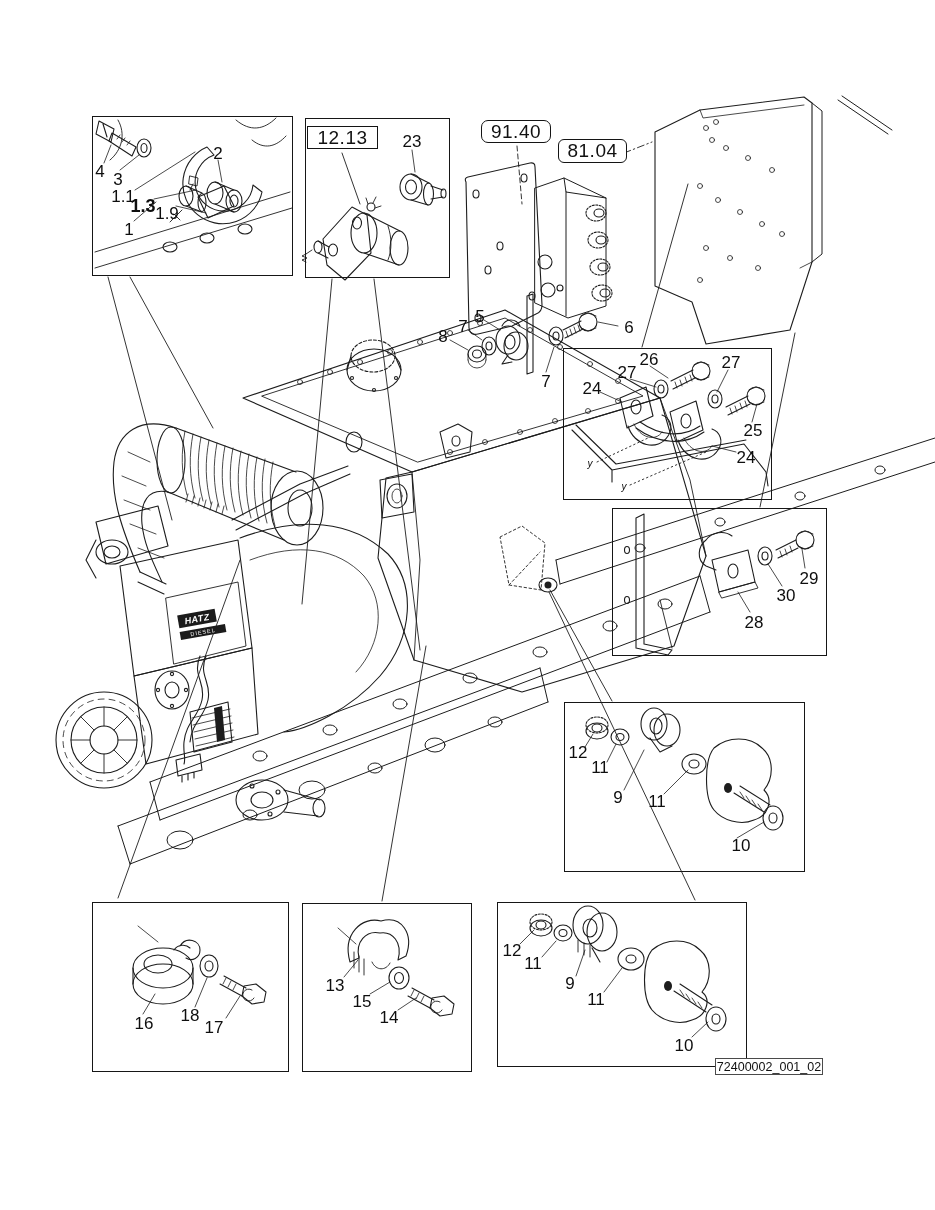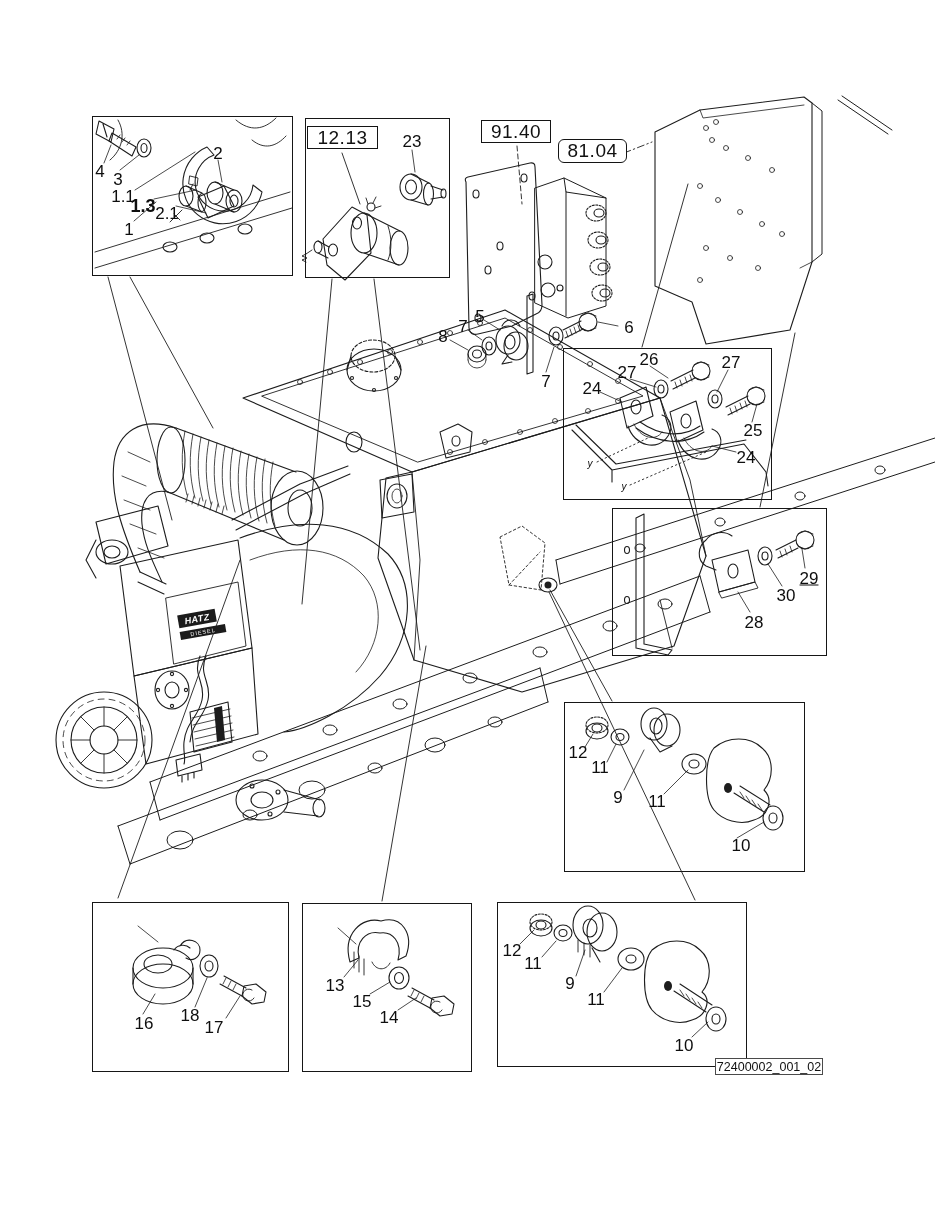--- a/index.html
+++ b/index.html
@@ -385,44 +385,44 @@
       <div class="panel" style="left: 305px; top: 118px; width: 145px; height: 160px;"></div>
       <div class="panel" style="left: 563px; top: 348px; width: 209px; height: 152px;"></div>
       <div class="panel" style="left: 612px; top: 508px; width: 215px; height: 148px;"></div>
       <div class="panel" style="left: 564px; top: 702px; width: 241px; height: 170px;"></div>
       <div class="panel" style="left: 92px; top: 902px; width: 197px; height: 170px;"></div>
       <div class="panel" style="left: 302px; top: 903px; width: 170px; height: 169px;"></div>
       <div class="panel" style="left: 497px; top: 902px; width: 250px; height: 165px;"></div>
     </div>
 <div id="labels-layer">
       <div class="ref-box" style="left: 307px; top: 126px; width: 71px; height: 23px;">12.13</div>
-      <div class="ref-box" style="left: 481px; top: 120px; width: 70px; height: 23px;">91.40</div>
+      <div class="ref-box" style="left: 481px; top: 120px; width: 70px; height: 23px; border-radius: 7px;">91.40</div>
       <div class="ref-box" style="left: 558px; top: 139px; width: 69px; height: 24px; border-radius: 6px;">81.04</div>
       <span class="callout" style="left: 100px; top: 171px;">4</span>
       <span class="callout" style="left: 118px; top: 179px;">3</span>
       <span class="callout" style="left: 218px; top: 153px;">2</span>
       <span class="callout" style="left: 123px; top: 196px;">1.1</span>
       <span class="callout b" style="left: 143px; top: 206px;">1.3</span>
-      <span class="callout" style="left: 167px; top: 213px;">2.1</span>
+      <span class="callout" style="left: 167px; top: 213px;">1.9</span>
       <span class="callout" style="left: 129px; top: 229px;">1</span>
       <span class="callout" style="left: 412px; top: 141px;">23</span>
       <span class="callout" style="left: 480px; top: 316px;">5</span>
       <span class="callout" style="left: 463px; top: 326px;">7</span>
       <span class="callout" style="left: 443px; top: 336px;">8</span>
       <span class="callout" style="left: 629px; top: 327px;">6</span>
       <span class="callout" style="left: 546px; top: 381px;">7</span>
       <span class="callout" style="left: 649px; top: 359px;">26</span>
       <span class="callout" style="left: 627px; top: 372px;">27</span>
       <span class="callout" style="left: 731px; top: 362px;">27</span>
       <span class="callout" style="left: 592px; top: 388px;">24</span>
       <span class="callout" style="left: 753px; top: 430px;">25</span>
       <span class="callout" style="left: 746px; top: 457px;">24</span>
       <span class="callout s" style="left: 590px; top: 464px;">y</span>
       <span class="callout s" style="left: 624px; top: 487px;">y</span>
-      <span class="callout" style="left: 809px; top: 578px; text-decoration: underline;">29</span>
+      <span class="callout" style="left: 809px; top: 578px;">29</span>
       <span class="callout" style="left: 786px; top: 595px;">30</span>
       <span class="callout" style="left: 754px; top: 622px;">28</span>
       <span class="callout" style="left: 578px; top: 752px;">12</span>
       <span class="callout" style="left: 600px; top: 767px;">11</span>
       <span class="callout" style="left: 618px; top: 797px;">9</span>
       <span class="callout" style="left: 657px; top: 801px;">11</span>
       <span class="callout" style="left: 741px; top: 845px;">10</span>
       <span class="callout" style="left: 144px; top: 1023px;">16</span>
       <span class="callout" style="left: 190px; top: 1015px;">18</span>
       <span class="callout" style="left: 214px; top: 1027px; text-align: center;">17</span>

